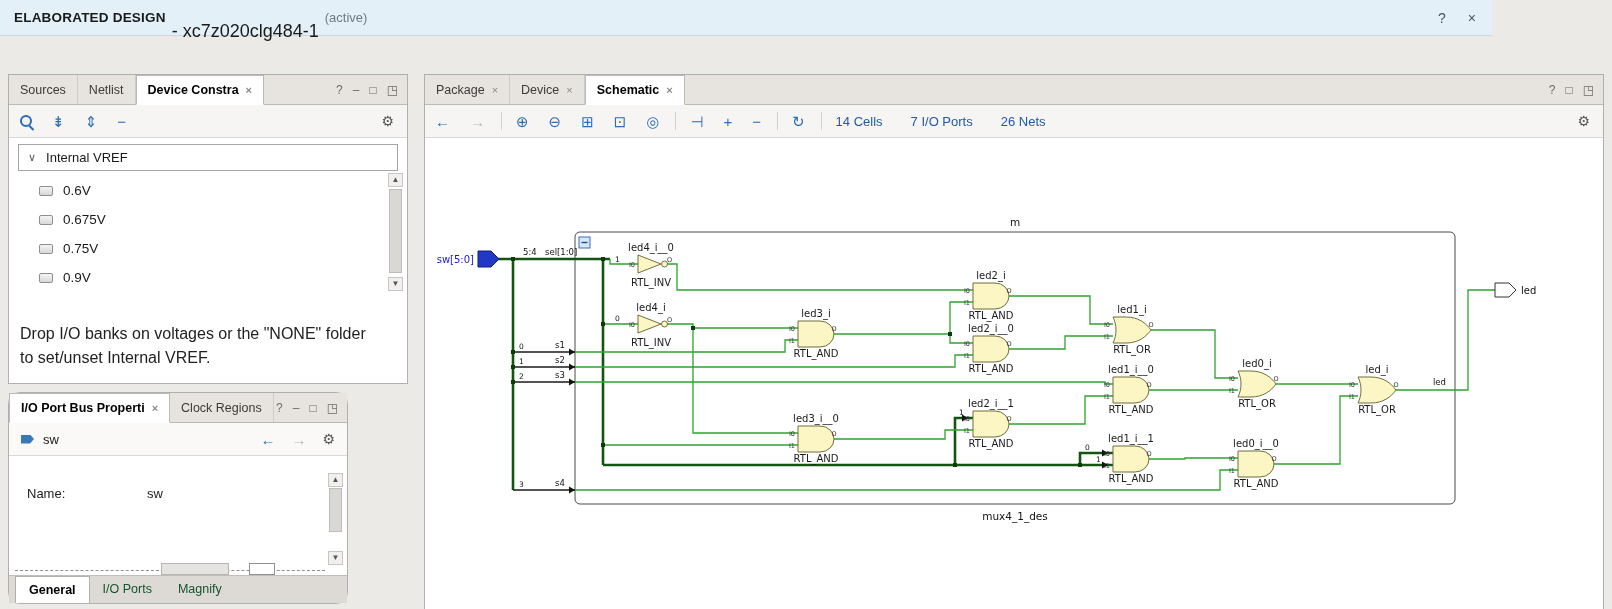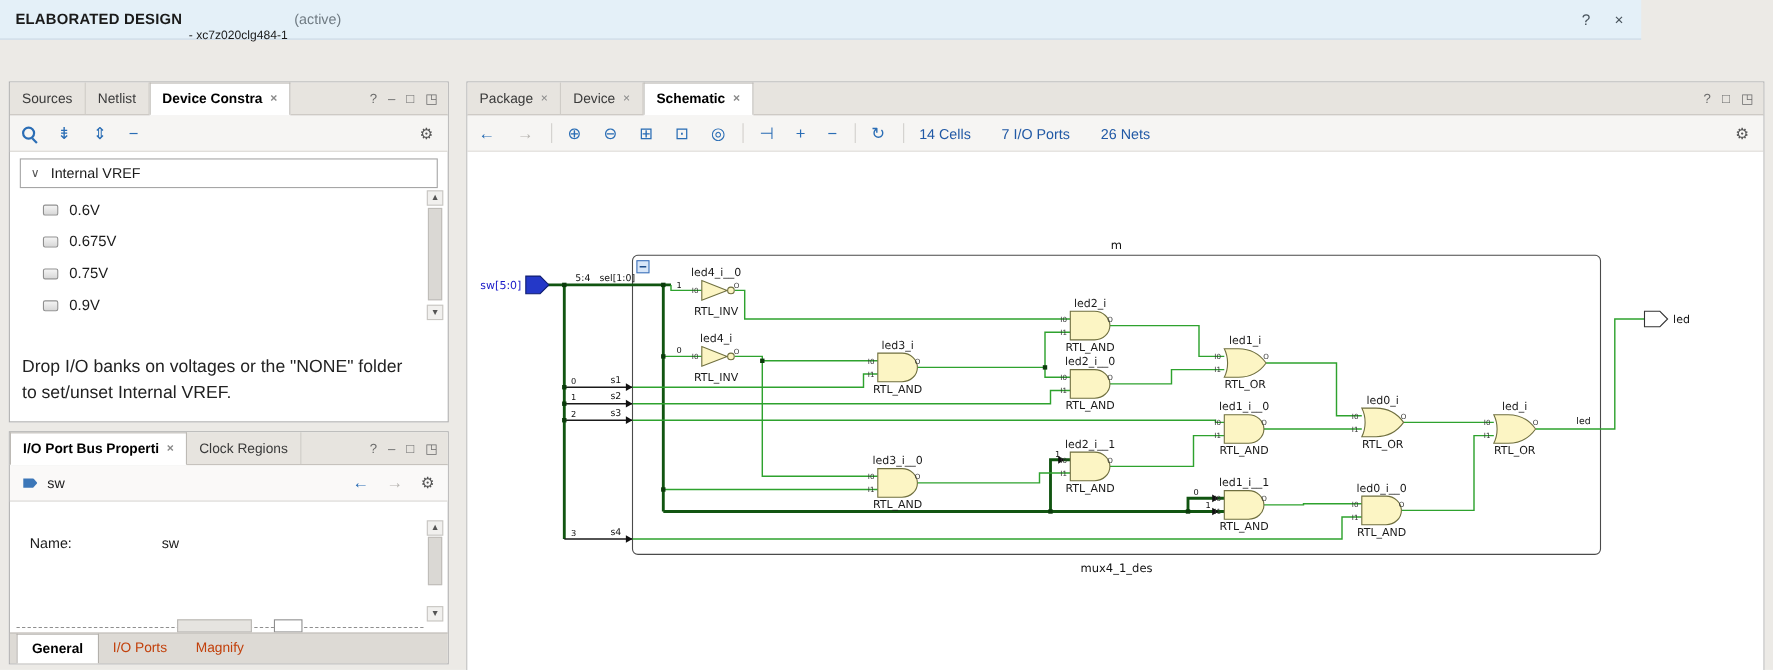--- a/index.html
+++ b/index.html
@@ -7,28 +7,28 @@
   body {
     position: relative; overflow: hidden;
     background:#ECEAE6;
     font-family:"Liberation Sans","DejaVu Sans",sans-serif;
     font-size:13px; color:#1a1a1a;
   }
   
   .titlebar { position:absolute; left:0; top:0; width:1492px; height:36px;
     background:#E4F0F8; border-bottom:1px solid #C9D8E4; display:flex; align-items:center; padding:0 14px; }
   .tbold { font-weight:bold; font-size:13.5px; letter-spacing:.2px; }
-  .tpart { margin-left:6px; font-size:11px;margin-top:28px; }
+  .tpart { margin-left:6px; font-size:18px;margin-top:28px; }
   .tstatus { margin-left:6px; font-size:13px; color:#6F7A82; }
   .tb-icons { position:absolute; right:16px; display:flex; gap:22px; color:#4A555E; font-size:14px; }
   .tb-icons span { cursor:default; }
   
   .panel { position:absolute; background:#fff; border:1px solid #AFAFAF;margin-top:24px; }
   #p-lt { left:8px;  top:50px;  width:400px;  height:310px; }
-  #p-lb { left:8px;  top:368px; width:400px;  height:212px; }
+  #p-lb { left:8px;  top:368px; width:340px;  height:212px;border-radius:12px; }
   #p-rt { left:424px; top:50px; width:1180px; height:550px; }
   
   .tabbar { position:relative; display:flex; height:30px; background:#E7E4DF; border-bottom:1px solid #BDBAB5; }
   .tabs { display:flex; }
   .tab { display:inline-flex; align-items:center; height:29px; padding:0 11px; font-size:12.5px; color:#3A3A3A; border-right:1px solid #CFCCC7; cursor:default; white-space:nowrap; }
   .tab.active { background:#fff; font-weight:bold; color:#000; border:1px solid #BDBAB5; border-bottom:1px solid #fff; height:30px; margin-bottom:-1px; }
   .tabx { margin-left:7px; color:#8A8A8A; font-size:11px; }
   .winicons { position:absolute; right:9px; top:0; height:30px; display:flex; align-items:center; gap:10px; }
   .winicons .tbicon { color:#6B6B6B; font-size:12px; margin:0; }
   
@@ -65,21 +65,21 @@
   .navic { font-size:15px; font-weight:bold; }
   .navic.blue { color:#2A6DB5; } .navic.gray { color:#B7B5B1; }
   .gear2 { color:#555; font-size:14px; }
   .fields { padding-top:20px; }
   .frow { height:34px; display:flex; align-items:center; font-size:13px; }
   .flabel { width:138px; padding-left:18px; }
   .dash { position:absolute; left:6px; right:22px; top:177px; border-top:1px dashed #8F8F8F; }
   .stub1 { position:absolute; left:152px; top:170px; width:68px; height:12px; background:#E6E4E0; border:1px solid #B8B6B2; }
   .stub2 { position:absolute; left:240px; top:170px; width:26px; height:12px; background:#fff; border:1px solid #8F8F8F; }
   .btabs { position:absolute; left:0; right:0; bottom:0; height:28px; background:#DDDAD5; border-top:1px solid #C1BEB9; display:flex; align-items:flex-end; padding-left:6px; }
-  .btab { height:27px; line-height:26px; padding:0 13px; font-size:12.5px; color:#c2410c; }
+  .btab { height:27px; line-height:26px; padding:0 13px; font-size:12.5px; color:#14532d; }
   .btab.active { background:#fff; border:1px solid #B3B0AB; border-bottom:none; font-weight:bold; color:#000; }
   
   .stats { display:flex; align-items:center; }
   .stat { font-size:13px; color:#2159A5; margin-right:28px; cursor:default; }
   .canvas { position:absolute; left:0; right:0; top:63px; bottom:0; background:#fff; overflow:hidden; }
   .canvas svg { width:100%; height:100%; display:block; }
   svg text { font-family:"DejaVu Sans","Liberation Sans",sans-serif; }
 </style>
 </head>
 <body>

